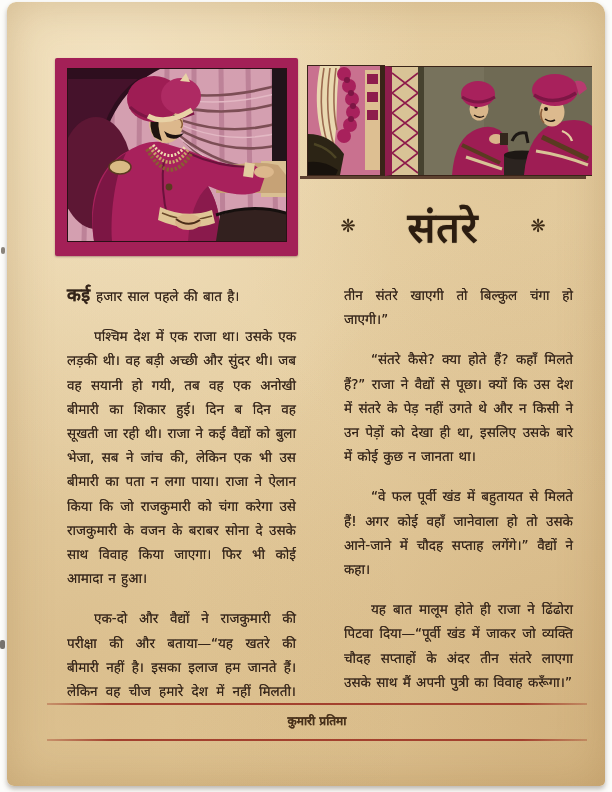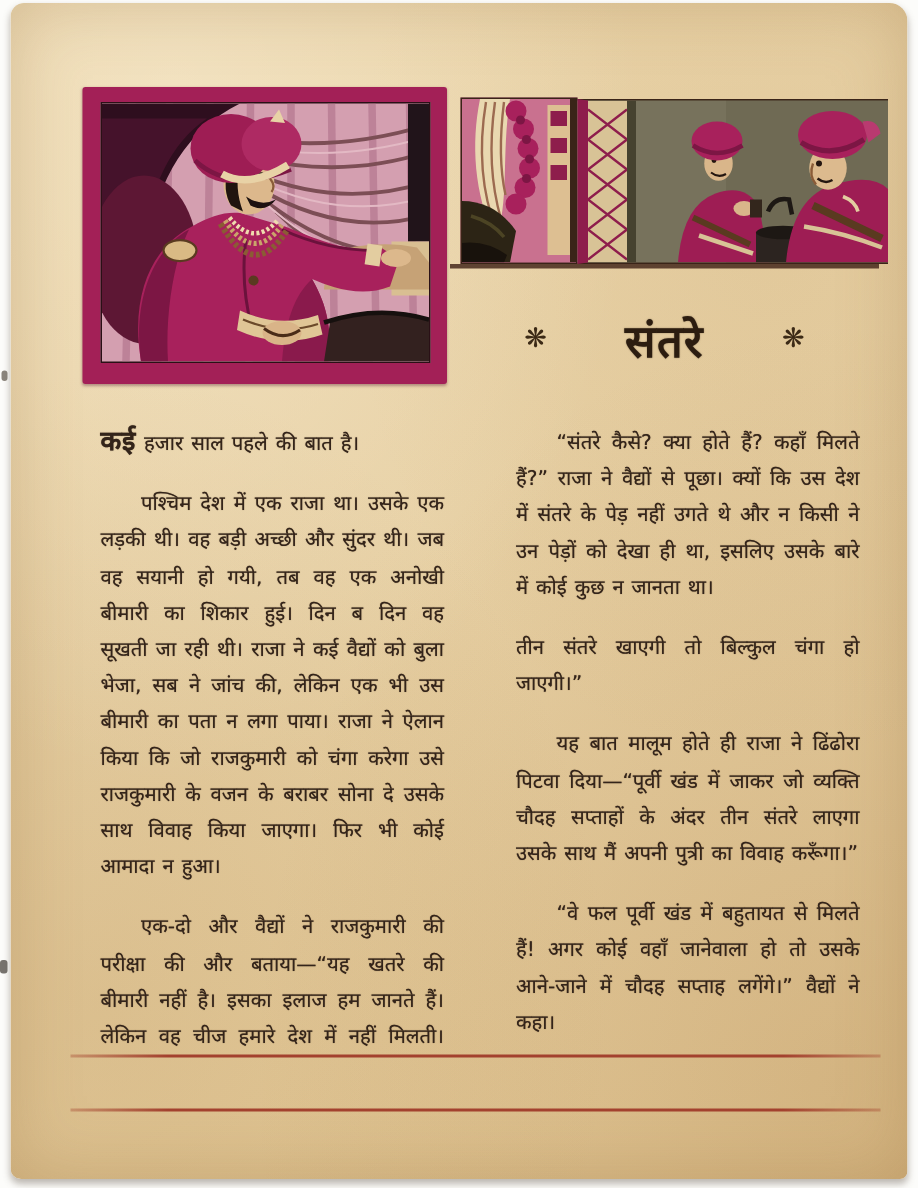--- a/index.html
+++ b/index.html
@@ -39,21 +39,21 @@
     border-left:7px solid #8e1d4c;border-top:1px solid #3a2418;border-bottom:1px solid #3a2418;
     background:#6f6a54;overflow:hidden;
   }
   .illo-rule{position:absolute;left:245px;top:118px;width:286px;height:3px;background:#46291c;opacity:.85;}
   .title-block{
     position:absolute;left:245px;top:140px;width:286px;height:56px;
     display:flex;align-items:center;justify-content:center;gap:52px;
   }
   .ornament{font-size:18px;color:#3c2a16;line-height:1;}
   .story-title{
-    font-size:30px;font-weight:bold;color:#2c1d10;letter-spacing:1px;
+    font-size:41px;font-weight:bold;color:#2c1d10;letter-spacing:1px;
     text-shadow:0 0 1px rgba(44,29,16,.55);
     font-family:"DejaVu Sans","Liberation Serif",serif;
   }
 
   
   .columns{
     position:absolute;left:44px;top:265px;width:538px;height:436px;
     display:flex;gap:16px;color:#33241a;
   }
   .col{width:261px;overflow:hidden;}
@@ -258,25 +258,26 @@
     </div>
   </div>
 
   <div class="columns">
     <div class="col">
       <p class="para"><span class="dropword">कई</span> <span>हजार साल पहले की बात है।</span></p>
       <p class="para indent">पश्चिम देश में एक राजा था। उसके एक लड़की थी। वह बड़ी अच्छी और सुंदर थी। जब वह सयानी हो गयी, तब वह एक अनोखी बीमारी का शिकार हुई। दिन ब दिन वह सूखती जा रही थी। राजा ने कई वैद्यों को बुला भेजा, सब ने जांच की, लेकिन एक भी उस बीमारी का पता न लगा पाया। राजा ने ऐलान किया कि जो राजकुमारी को चंगा करेगा उसे राजकुमारी के वजन के बराबर सोना दे उसके साथ विवाह किया जाएगा। फिर भी कोई आमादा न हुआ।</p>
       <p class="para indent">एक-दो और वैद्यों ने राजकुमारी की परीक्षा की और बताया—“यह खतरे की बीमारी नहीं है। इसका इलाज हम जानते हैं। लेकिन वह चीज हमारे देश में नहीं मिलती। अगर राजकुमारी</p>
     </div>
     <div class="col">
+      <p class="para">तीन संतरे खाएगी तो बिल्कुल चंगा हो जाएगी।”</p>
       <p class="para indent">“संतरे कैसे? क्या होते हैं? कहाँ मिलते हैं?” राजा ने वैद्यों से पूछा। क्यों कि उस देश में संतरे के पेड़ नहीं उगते थे और न किसी ने उन पेड़ों को देखा ही था, इसलिए उसके बारे में कोई कुछ न जानता था।</p>
-      <p class="para">तीन संतरे खाएगी तो बिल्कुल चंगा हो जाएगी।”</p>
+      <p class="para indent">“वे फल पूर्वी खंड में बहुतायत से मिलते हैं! अगर कोई वहाँ जानेवाला हो तो उसके आने-जाने में चौदह सप्ताह लगेंगे।” वैद्यों ने कहा।</p>
       <p class="para indent">यह बात मालूम होते ही राजा ने ढिंढोरा पिटवा दिया—“पूर्वी खंड में जाकर जो व्यक्ति चौदह सप्ताहों के अंदर तीन संतरे लाएगा उसके साथ मैं अपनी पुत्री का विवाह करूँगा।”</p>
-      <p class="para indent">“वे फल पूर्वी खंड में बहुतायत से मिलते हैं! अगर कोई वहाँ जानेवाला हो तो उसके आने-जाने में चौदह सप्ताह लगेंगे।” वैद्यों ने कहा।</p>
     </div>
   </div>
 
   <div class="rule rule-top"></div>
+  <div class="footer-credit">कुमारी प्रतिमा</div>
   <div class="rule rule-bottom"></div>
 </div>
 
 <div class="speck" style="left:1px;top:247px;width:4px;height:7px;"></div>
 <div class="speck" style="left:0;top:640px;width:5px;height:9px;background:#55504a;"></div>
 
 </body></html>

